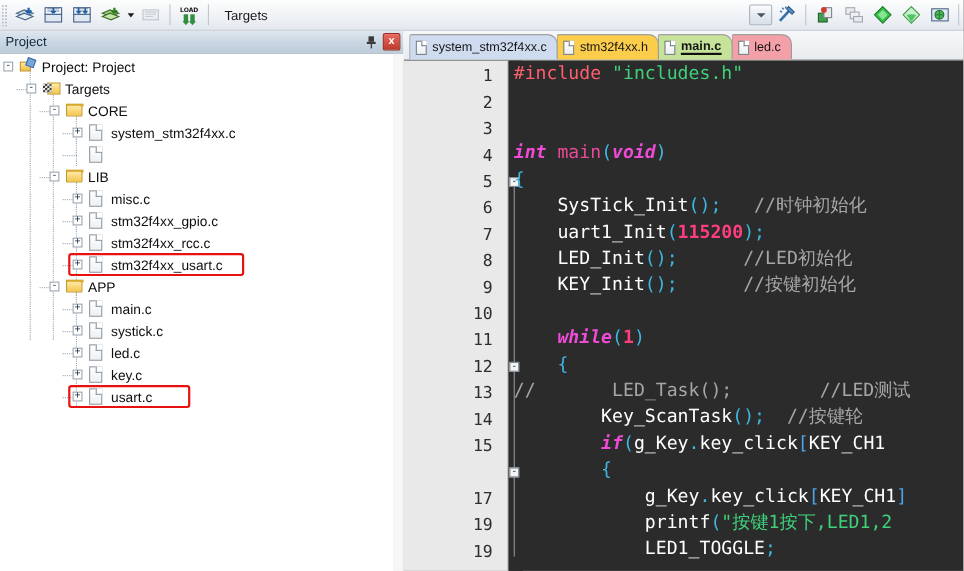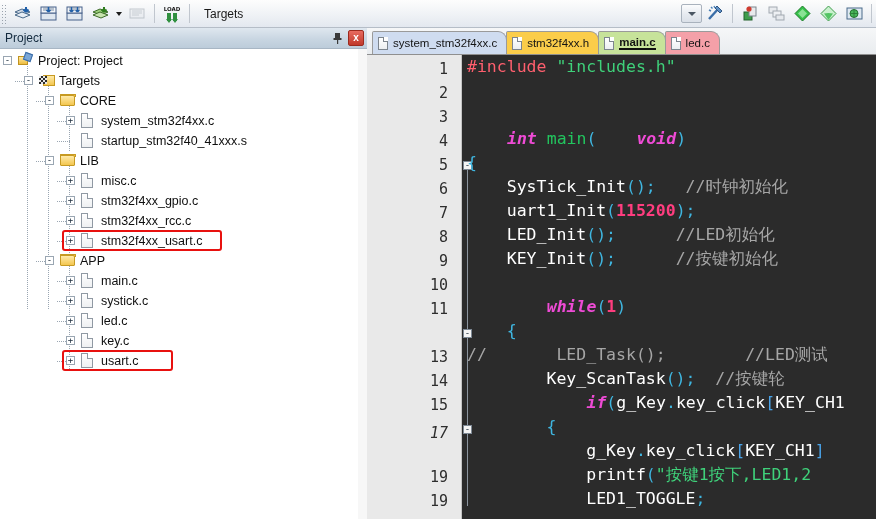--- a/index.html
+++ b/index.html
@@ -232,22 +232,22 @@
     position: absolute; left: 4px; width: 1px; background: #8b949e;
   }
   #code-text {
     position: absolute; left: 100px; top: 0; width: 420px; height: 464px;
     font-family: "DejaVu Sans Mono", monospace; font-size: 16.5px;
     line-height: 24px; white-space: pre; color: #e8e8e8;
   }
   .cl { height: 24px; }
   .k-pp   { color: #ff5f6e; }          
   .k-str  { color: #3fd17a; }          
-  .k-kw   { color: #ef4bd6; font-style: italic; font-weight: bold; margin-left: 40px; } 
-  .k-fn   { color: #22c55e; }          
+  .k-kw   { color: #ef4bd6; font-style: italic; font-weight: bold; } 
+  .k-fn   { color: #ec4899; }          
   .k-pun  { color: #3fb6e0; }          
   .k-num  { color: #ff3d7f; font-weight: bold; }
   .k-cmt  { color: #a6a6a6; }
   .k-blue { color: #4aa3e8; }
   .k-white{ color: #ffffff; }
 </style>
 </head>
 <body>
 
 <div id="app">
@@ -421,21 +421,20 @@
             <div class="ico" style="left: 81px; top: 1px;">
               <div class="page"></div>
             </div>
             <div class="lbl" style="left: 101px;">system_stm32f4xx.c</div>
           </div>
           <div class="node" style="position: absolute; left: 0px; top: 82px; width: 358px;">
             <div class="hline" style="left: 57px; top: 10px; width: 13px;"></div>
             <div class="ico" style="left: 81px; top: 1px;">
               <div class="page"></div>
             </div>
-            <div class="lbl" style="left: 101px;">startup_stm32f40_41xxx.s</div>
           </div>
           <div class="node" style="position: absolute; left: 0px; top: 102px; width: 358px;">
             <div class="hline" style="left: 36px; top: 10px; width: 13px;"></div>
             <div class="tog" style="left: 45px; top: 5px;">-</div>
             <div class="ico" style="left: 60px; top: 1px;">
               <div class="folder">
                 <div class="tab"></div>
                 <div class="back"></div>
               </div>
             </div>
@@ -561,24 +560,25 @@
           <div class="ln" style="top: 26px;">2</div>
           <div class="ln" style="top: 50px;">3</div>
           <div class="ln" style="top: 74px;">4</div>
           <div class="ln" style="top: 98px;">5</div>
           <div class="ln" style="top: 122px;">6</div>
           <div class="ln" style="top: 146px;">7</div>
           <div class="ln" style="top: 170px;">8</div>
           <div class="ln" style="top: 194px;">9</div>
           <div class="ln" style="top: 218px;">10</div>
           <div class="ln" style="top: 242px; text-align: right;">11</div>
+          <div class="ln" style="top: 266px;">12</div>
           <div class="ln" style="top: 290px;">13</div>
           <div class="ln" style="top: 314px;">14</div>
           <div class="ln" style="top: 338px;">15</div>
-          <div class="ln" style="top: 366px; font-style: italic;">17</div>
+          <div class="ln" style="top: 386px;">17</div>
           <div class="ln" style="top: 410px;">19</div>
           <div class="ln" style="top: 434px;">19</div>
         </div>
       <div id="foldbar">
         <div id="fold-rail" style="top: 115px; height: 336px;"></div>
       <div class="fold" style="top: 106px;">-</div>
           <div class="fold" style="top: 274px;">-</div>
           <div class="fold" style="top: 370px;">-</div>
         </div>
       <div id="code-text"><div class="cl"><span class="k-pp">#include </span><span class="k-str">"includes.h"</span></div><div class="cl">&nbsp;</div><div class="cl">&nbsp;</div><div class="cl"><span class="k-kw">int </span><span class="k-fn">main</span><span class="k-pun">(</span><span class="k-kw">void</span><span class="k-pun">)</span></div><div class="cl"><span class="k-pun">{</span></div><div class="cl"><span class="k-white">    SysTick_Init</span><span class="k-pun">();</span><span class="k-cmt">   //时钟初始化</span></div><div class="cl"><span class="k-white">    uart1_Init</span><span class="k-pun">(</span><span class="k-num">115200</span><span class="k-pun">);</span></div><div class="cl"><span class="k-white">    LED_Init</span><span class="k-pun">();</span><span class="k-cmt">      //LED初始化</span></div><div class="cl"><span class="k-white">    KEY_Init</span><span class="k-pun">();</span><span class="k-cmt">      //按键初始化</span></div><div class="cl">&nbsp;</div><div class="cl"><span class="k-kw">    while</span><span class="k-pun">(</span><span class="k-num">1</span><span class="k-pun">)</span></div><div class="cl"><span class="k-pun">    {</span></div><div class="cl"><span class="k-cmt">//       LED_Task();        //LED测试</span></div><div class="cl"><span class="k-white">        Key_ScanTask</span><span class="k-pun">();</span><span class="k-cmt">  //按键轮</span></div><div class="cl"><span class="k-kw">        if</span><span class="k-pun">(</span><span class="k-white">g_Key</span><span class="k-pun">.</span><span class="k-white">key_click</span><span class="k-blue">[</span><span class="k-white">KEY_CH1</span></div><div class="cl"><span class="k-pun">        {</span></div><div class="cl"><span class="k-white">            g_Key</span><span class="k-pun">.</span><span class="k-white">key_click</span><span class="k-blue">[</span><span class="k-white">KEY_CH1</span><span class="k-blue">]</span></div><div class="cl"><span class="k-white">            printf</span><span class="k-pun">(</span><span class="k-str">"按键1按下,LED1,2</span></div><div class="cl"><span class="k-white">            LED1_TOGGLE</span><span class="k-pun">;</span></div></div>

